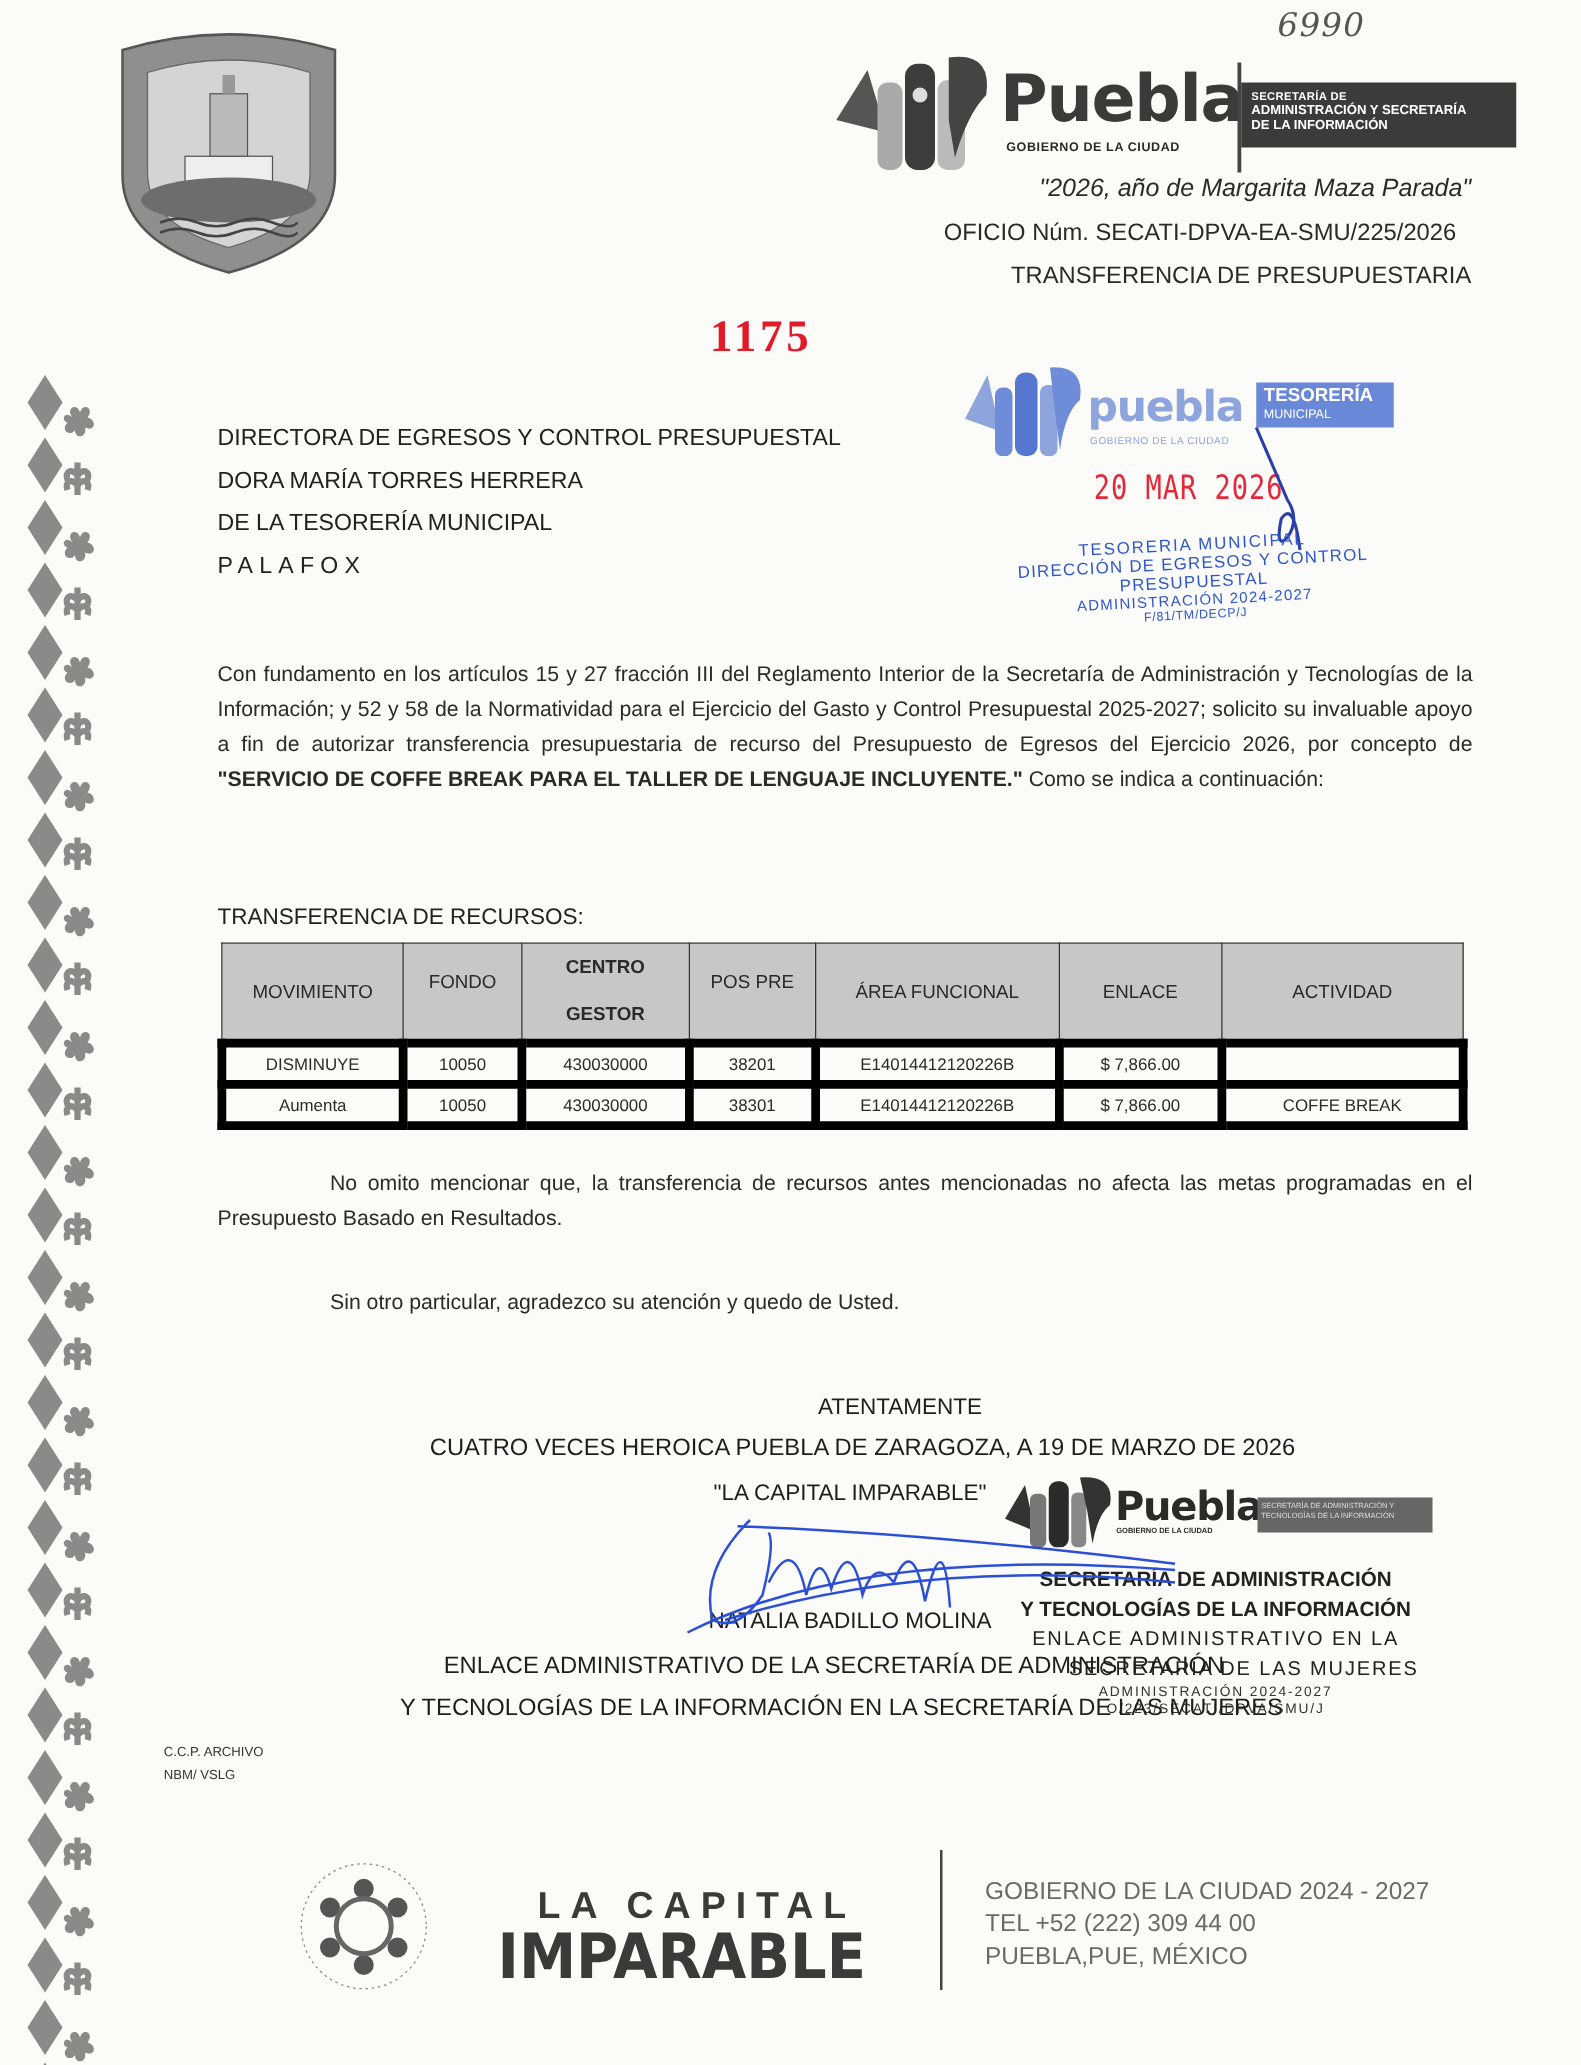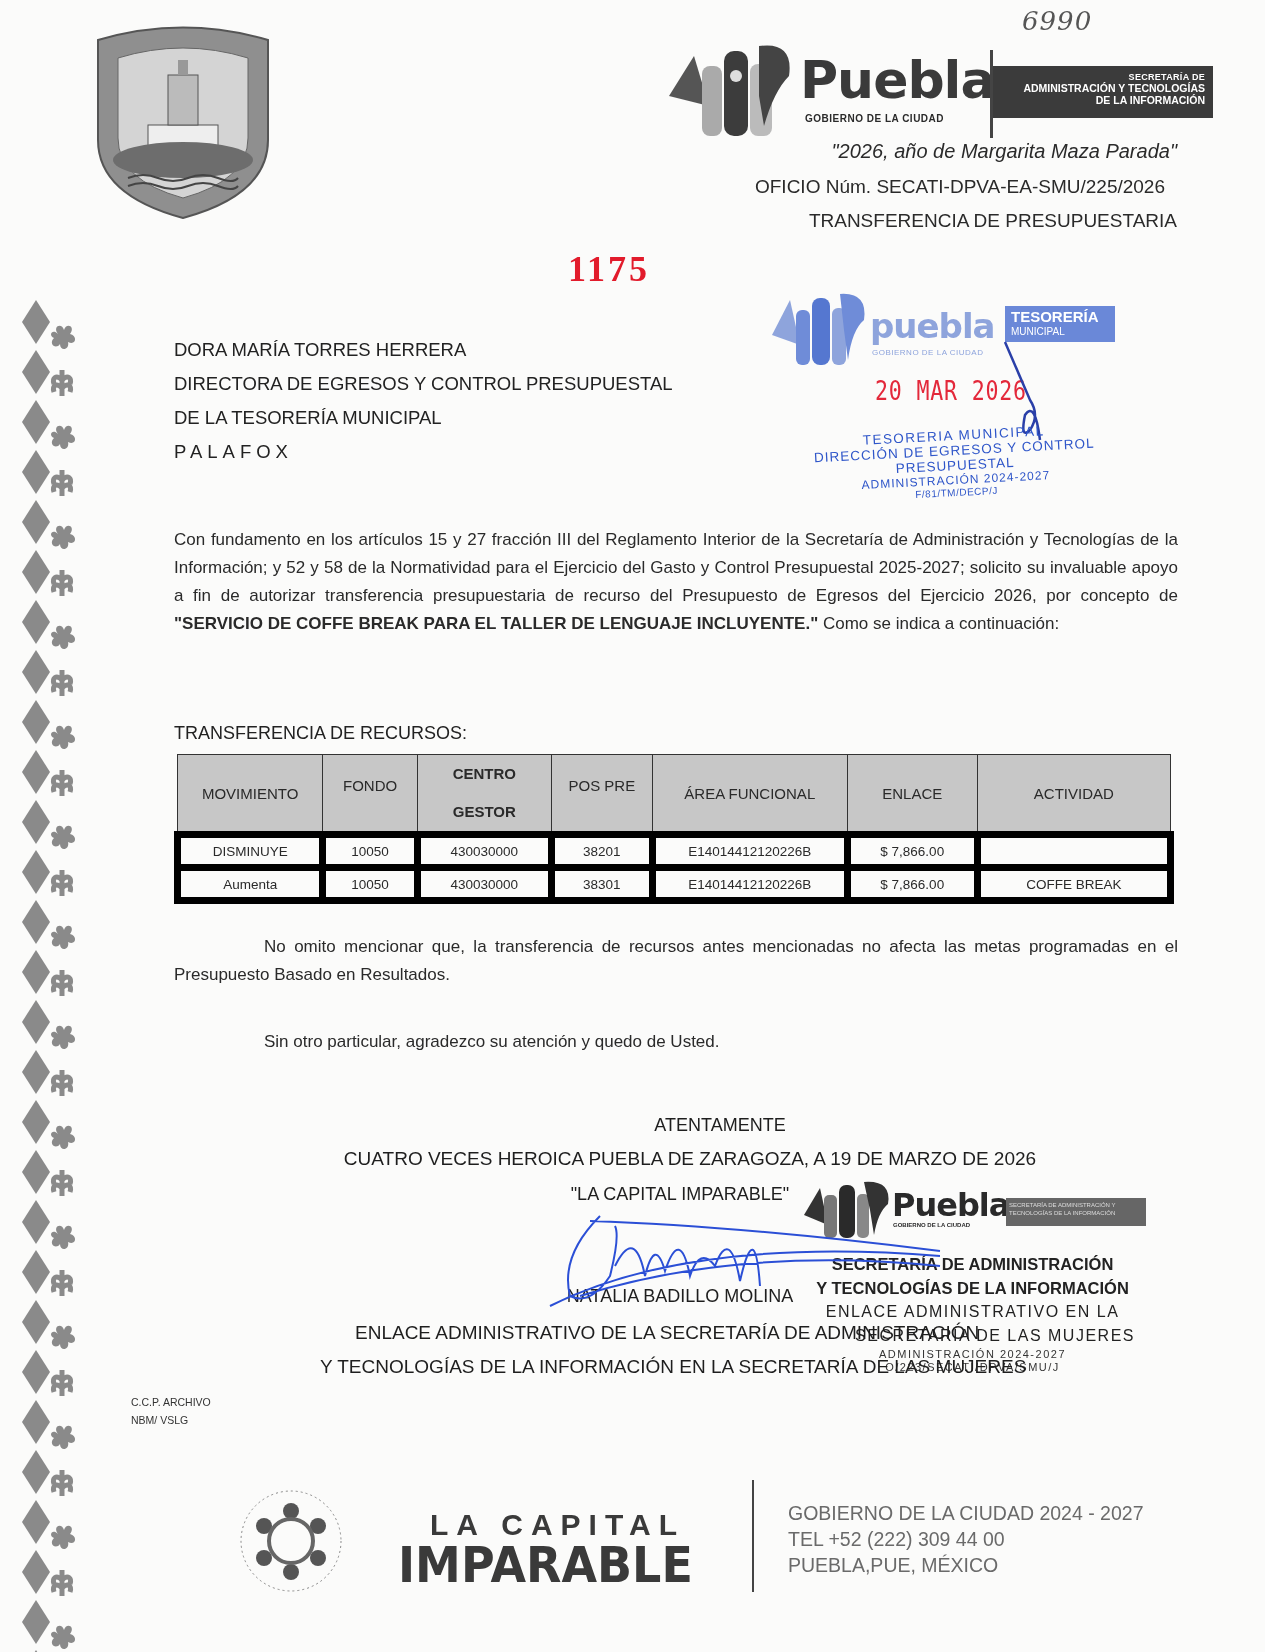--- a/index.html
+++ b/index.html
@@ -8,21 +8,21 @@
   .abs { position: absolute; }
 
   
   .border-strip { left: 18px; top: 300px; width: 60px; height: 1352px; }
 
   
   .crest { left: 88px; top: 20px; width: 190px; height: 200px; }
   .puebla-word { left: 800px; top: 50px; font-size: 52px; font-weight: bold; color: #3a3a3a; letter-spacing: -1px; font-family: "DejaVu Sans", sans-serif; }
   .gob-word { left: 805px; top: 113px; font-size: 10px; font-weight: bold; color: #2a2a2a; letter-spacing: 0.5px; }
   .hdr-divider { left: 990px; top: 50px; width: 3px; height: 88px; background: #444; }
-  .hdr-box { left: 993px; top: 66px; width: 220px; height: 52px; background: #3b3b3b; color: #fff; padding: 6px 8px; text-align: right; }
+  .hdr-box { left: 993px; top: 66px; width: 220px; height: 52px; background: #3b3b3b; color: #fff; padding: 6px 8px; }
   .hdr-box .l1 { font-size: 9px; font-weight: bold; letter-spacing: 0.3px; }
   .hdr-box .l2 { font-size: 10.5px; font-weight: bold; line-height: 12px; }
   .handnum { left: 1022px; top: 6px; font-family: "DejaVu Serif", serif; font-size: 26px; color: #555; font-style: italic; letter-spacing: 1px; }
 
   .motto { right: 88px; top: 140px; font-size: 20px; font-style: italic; color: #2a2a2a; }
   .oficio { right: 100px; top: 176px; font-size: 19px; color: #2a2a2a; }
   .trans-title { right: 88px; top: 210px; font-size: 19px; color: #2a2a2a; }
 
   .folio-red { left: 568px; top: 248px; font-family: "Liberation Serif", serif; font-size: 36px; color: #e21b2b; letter-spacing: 3px; font-weight: bold; }
 
@@ -129,33 +129,33 @@
   <rect x="60" y="15" width="24" height="85" rx="10" fill="#3c3c3c"></rect>
   <circle cx="72" cy="40" r="6" fill="#ddd"></circle>
   <rect x="86" y="28" width="22" height="72" rx="8" fill="#bbb"></rect>
   <path d="M95,10 Q130,5 125,40 Q110,55 100,90 L95,60 Z" fill="#444"></path>
 </svg>
 <div class="abs puebla-word">Puebla</div>
 <div class="abs gob-word">GOBIERNO DE LA CIUDAD</div>
 <div class="abs hdr-divider"></div>
 <div class="abs hdr-box">
   <div class="l1">SECRETARÍA DE</div>
-  <div class="l2">ADMINISTRACIÓN Y TECNOLOGÍAS</div>
+  <div class="l2">ADMINISTRACIÓN Y SECRETARÍA</div>
   <div class="l2">DE LA INFORMACIÓN</div>
 </div>
 
 <div class="abs motto">"2026, año de Margarita Maza Parada"</div>
 <div class="abs oficio">OFICIO Núm. SECATI-DPVA-EA-SMU/225/2026</div>
 <div class="abs trans-title">TRANSFERENCIA DE PRESUPUESTARIA</div>
 
 <div class="abs folio-red">1175</div>
 
 <div class="abs addr">
+  <div>DIRECTORA DE EGRESOS Y CONTROL PRESUPUESTAL</div>
   <div>DORA MARÍA TORRES HERRERA</div>
-  <div>DIRECTORA DE EGRESOS Y CONTROL PRESUPUESTAL</div>
   <div>DE LA TESORERÍA MUNICIPAL</div>
   <div class="presente">PALAFOX</div>
 </div>
 
 <svg class="abs" style="left:770px;top:290px;width:100px;height:75px;" viewBox="0 0 100 75">
   <path d="M2,45 L20,10 L30,55 Z" fill="#8ea4dc"></path>
   <rect x="26" y="20" width="14" height="55" rx="6" fill="#6f8cd8"></rect>
   <rect x="42" y="8" width="18" height="67" rx="8" fill="#5577d0"></rect>
   <rect x="62" y="18" width="14" height="57" rx="6" fill="#8ea4dc"></rect>
   <path d="M70,4 Q98,2 94,30 Q82,40 78,70 L74,40 Z" fill="#6f8cd8"></path>

